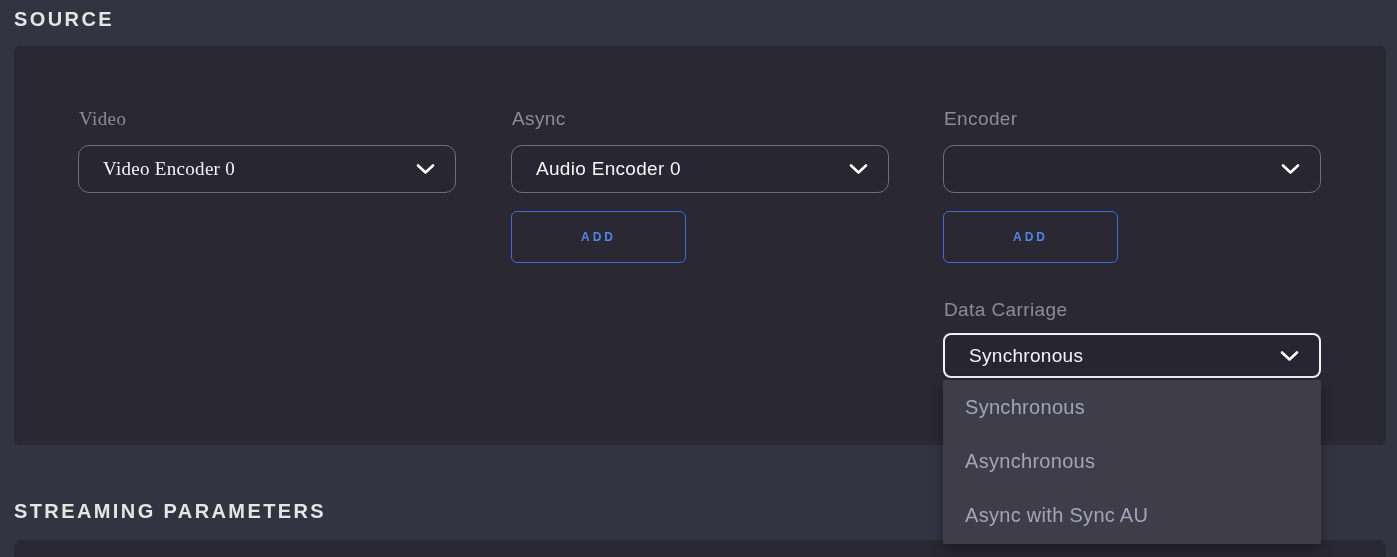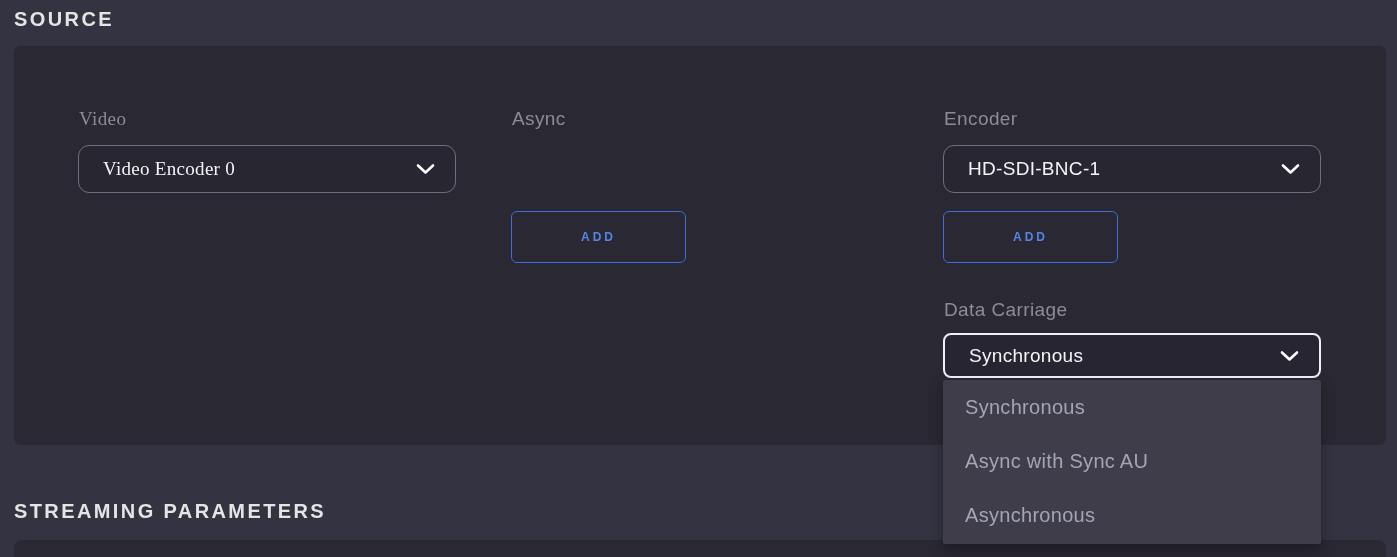--- a/index.html
+++ b/index.html
@@ -149,49 +149,56 @@
         <span class="chev">
           <svg width="19" height="11" viewBox="0 0 19 11">
               <path d="M2 2 L9.5 9 L17 2" stroke="#ffffff" stroke-width="2.6" fill="none" stroke-linecap="round" stroke-linejoin="round"></path>
             </svg>
         </span>
       </div>
     </div>
 
     <div class="col" id="col-audio">
       <div class="field-label lbl-row1">Async</div>
+      <div class="select-box sel-row1">
+        <span class="value">Audio Encoder 0</span>
+        <span class="chev">
+          <svg width="19" height="11" viewBox="0 0 19 11">
+              <path d="M2 2 L9.5 9 L17 2" stroke="#ffffff" stroke-width="2.6" fill="none" stroke-linecap="round" stroke-linejoin="round"></path>
+            </svg>
+        </span>
+      </div>
       <button class="add-button">ADD</button>
     </div>
 
     <div class="col" id="col-metadata">
       <div class="field-label lbl-row1">Encoder</div>
       <div class="select-box sel-row1">
-        <span class="value">HD-SDI-BNC-1</span>
         <span class="chev">
           <svg width="19" height="11" viewBox="0 0 19 11">
               <path d="M2 2 L9.5 9 L17 2" stroke="#ffffff" stroke-width="2.6" fill="none" stroke-linecap="round" stroke-linejoin="round"></path>
             </svg>
         </span>
       </div>
       <button class="add-button">ADD</button>
 
       <div class="field-label lbl-dc">Data Carriage</div>
       <div class="select-box select-focused">
         <span class="value">Synchronous</span>
         <span class="chev">
           <svg width="19" height="11" viewBox="0 0 19 11">
               <path d="M2 2 L9.5 9 L17 2" stroke="#ffffff" stroke-width="2.6" fill="none" stroke-linecap="round" stroke-linejoin="round"></path>
             </svg>
         </span>
       </div>
 
       <div class="dropdown-menu">
         <div class="dropdown-item">Synchronous</div>
+        <div class="dropdown-item">Asynchronous</div>
         <div class="dropdown-item">Async with Sync AU</div>
-        <div class="dropdown-item">Asynchronous</div>
       </div>
     </div>
 
   </div>
 
   <div class="section-title" id="streaming-title">STREAMING PARAMETERS</div>
 
   <div class="panel" id="streaming-panel"></div>
 
 </div>

